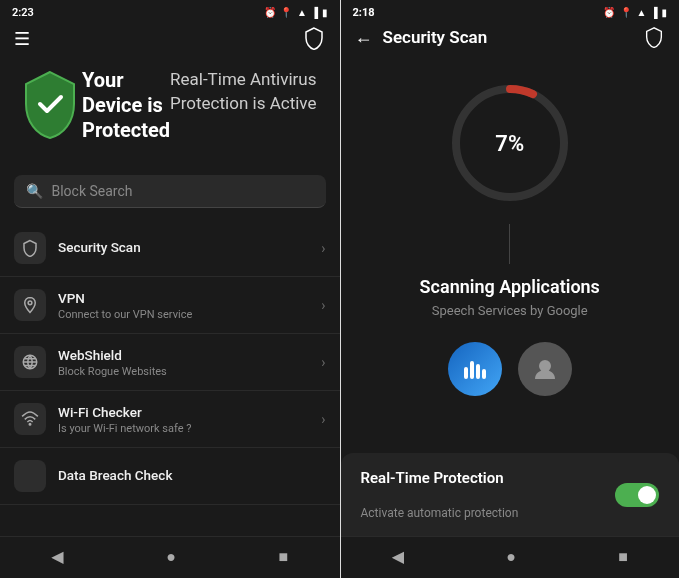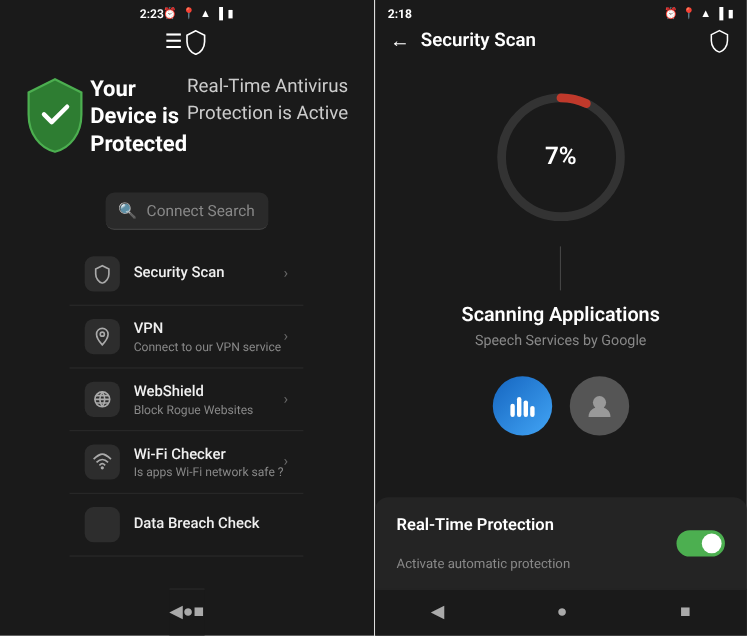--- a/index.html
+++ b/index.html
@@ -14,21 +14,20 @@
 
     
     .left-panel {
       width: 340px;
       height: 578px;
       background: #1a1a1a;
       display: flex;
       flex-direction: column;
       position: relative;
       overflow: hidden;
-      align-items: center;
     }
 
     .status-bar {
       display: flex;
       justify-content: space-between;
       align-items: center;
       padding: 6px 12px 4px;
       height: 22px;
     }
     .status-bar-time {
@@ -360,21 +359,21 @@
         <path d="M32 4L8 16v20c0 18 10.5 30.5 24 34C45.5 66.5 56 54 56 36V16L32 4z" fill="none" stroke="#4caf50" stroke-width="2"></path>
         <polyline points="22,36 29,43 43,29" stroke="#fff" stroke-width="4" stroke-linecap="round" stroke-linejoin="round"></polyline>
       </svg>
     </div>
     <div class="hero-title">Your Device is<br>Protected</div>
     <div class="hero-subtitle">Real-Time Antivirus Protection is Active</div>
   </div>
 
   <div class="search-bar">
     <span class="search-icon-el">🔍</span>
-    <span class="search-text">Connect Search</span>
+    <span class="search-text">Block Search</span>
   </div>
 
   <div class="menu-list">
 
     <div class="menu-item">
       <div class="menu-icon-wrap">
         <svg viewBox="0 0 24 24" fill="none" stroke="#aaa" stroke-width="2">
           <path d="M12 2L4 6v6c0 5.25 3.5 10.15 8 11.35C16.5 22.15 20 17.25 20 12V6L12 2z"></path>
         </svg>
       </div>
@@ -417,21 +416,21 @@
       <div class="menu-icon-wrap">
         <svg viewBox="0 0 24 24" fill="none" stroke="#aaa" stroke-width="2">
           <path d="M1.5 8.5C5.5 4.5 10.5 2.5 12 2.5s6.5 2 10.5 6"></path>
           <path d="M5 12.5C7.5 10 9.5 9 12 9s4.5 1 7 3.5"></path>
           <path d="M8.5 16C9.8 14.7 10.8 14 12 14s2.2.7 3.5 2"></path>
           <circle cx="12" cy="19" r="1" fill="#aaa"></circle>
         </svg>
       </div>
       <div class="menu-text">
         <div class="menu-label">Wi-Fi Checker</div>
-        <div class="menu-desc">Is apps Wi-Fi network safe ?</div>
+        <div class="menu-desc">Is your Wi-Fi network safe ?</div>
       </div>
       <span class="menu-chevron">›</span>
     </div>
 
     <div class="menu-item">
       <div class="menu-icon-wrap">
         
       </div>
       <div class="menu-text">
         <div class="menu-label">Data Breach Check</div>

